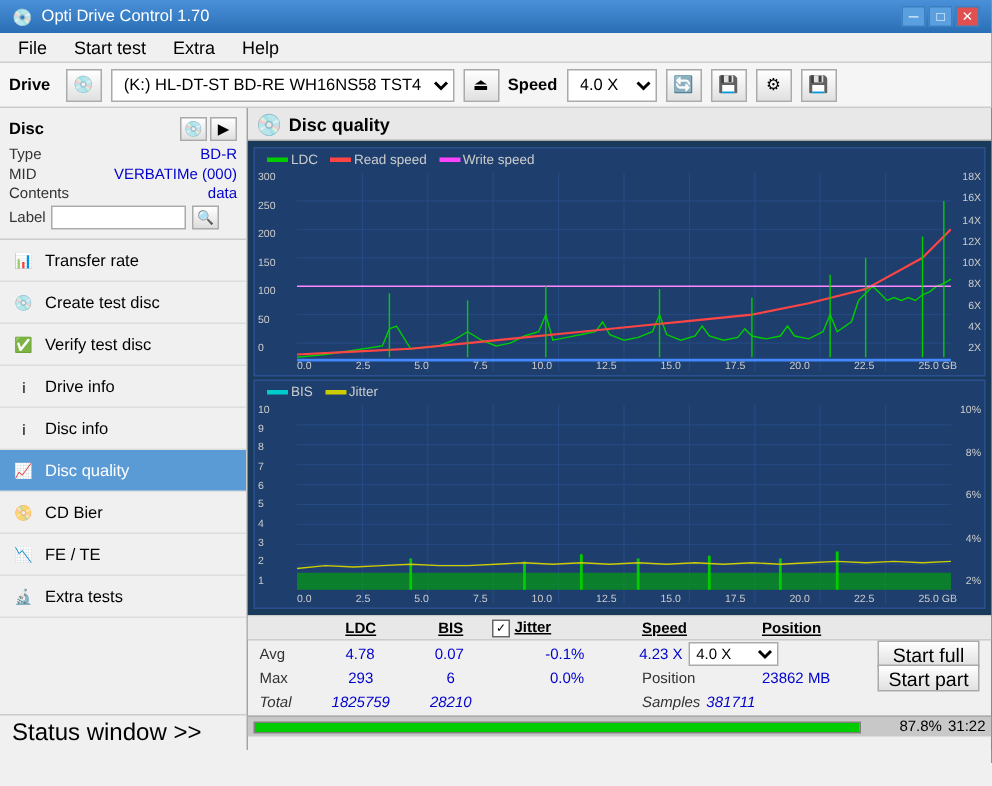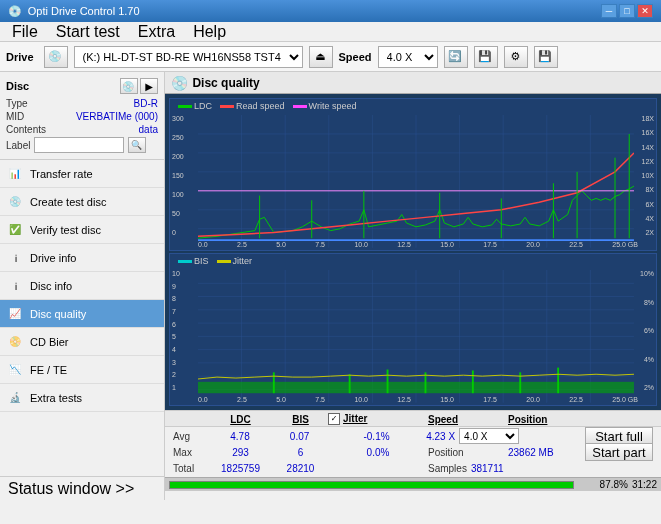--- a/index.html
+++ b/index.html
@@ -7,21 +7,21 @@
     
     
     .title-bar { background: linear-gradient(to bottom, #4a90d9, #2a6fb5); color: white; height: 22px; display: flex; align-items: center; justify-content: space-between; padding: 0 8px; font-size: 11px; }
     .title-bar-title { display: flex; align-items: center; gap: 6px; }
     .title-bar-controls { display: flex; gap: 2px; }
     .title-bar-btn { width: 16px; height: 14px; background: #5a9fe0; border: 1px solid #3a7fc0; color: white; font-size: 9px; display: flex; align-items: center; justify-content: center; cursor: pointer; }
     .title-bar-btn.close { background: #e05050; }
     
     
     .menu-bar { background: #f0f0f0; height: 20px; display: flex; align-items: center; border-bottom: 1px solid #ccc; padding: 0 4px; gap: 2px; }
-    .menu-item { padding: 2px 8px; cursor: pointer; font-size: 16px; color: #000; }
+    .menu-item { padding: 2px 8px; cursor: pointer; font-size: 12px; color: #000; }
     
     
     .drive-toolbar { background: #f5f5f5; height: 30px; display: flex; align-items: center; border-bottom: 1px solid #ccc; padding: 0 6px; gap: 6px; }
     .drive-label { font-size: 11px; font-weight: bold; color: #000; margin-right: 4px; }
     .drive-selector { background: white; border: 1px solid #aaa; height: 22px; padding: 0 4px; font-size: 11px; min-width: 220px; cursor: pointer; }
     .toolbar-btn { width: 24px; height: 22px; background: linear-gradient(to bottom, #fff, #e0e0e0); border: 1px solid #aaa; display: flex; align-items: center; justify-content: center; cursor: pointer; font-size: 11px; }
     .speed-label { font-size: 11px; font-weight: bold; color: #000; }
     .speed-selector { background: white; border: 1px solid #aaa; height: 22px; padding: 0 4px; font-size: 11px; width: 60px; cursor: pointer; }
     
     
@@ -433,21 +433,21 @@
           <span style="width:100px;text-align:center;font-size:10px;color:#0000cc;">0.0%</span>
           <div style="display:flex;align-items:center;gap:4px;width:80px;">
             <span style="font-size:10px;color:#333;">Position</span>
           </div>
           <span style="font-size:10px;color:#0000cc;">23862 MB</span>
           <div class="buttons-col" style="margin-left:auto;gap:2px;display:flex;flex-direction:column;">
             <button class="action-btn">Start part</button>
           </div>
         </div>
 
-        <div style="display:flex;align-items:center;height:16px;">
+        <div style="display:flex;align-items:center;height:16px;font-style:italic;">
           <span style="width:35px;font-size:10px;color:#333;">Total</span>
           <span style="width:65px;text-align:center;font-size:10px;color:#0000cc;">1825759</span>
           <span style="width:55px;text-align:center;font-size:10px;color:#0000cc;">28210</span>
           <span style="width:100px;text-align:center;font-size:10px;color:#333;"></span>
           <span style="font-size:10px;color:#333;">Samples</span>
           <span style="font-size:10px;color:#0000cc;margin-left:4px;">381711</span>
         </div>
       </div>
 
       <div class="progress-bar-container">

